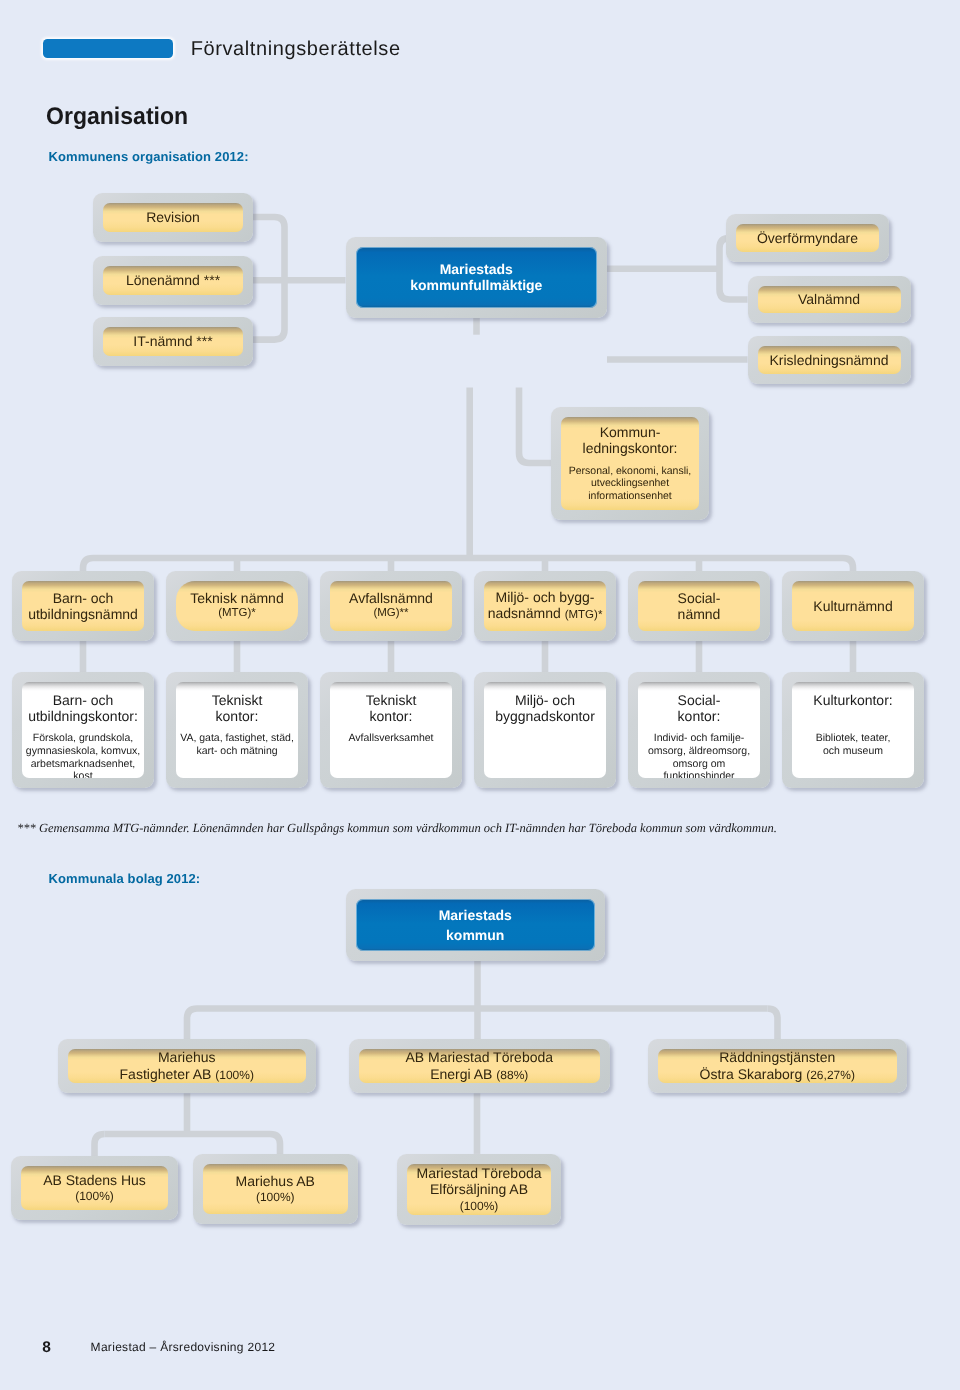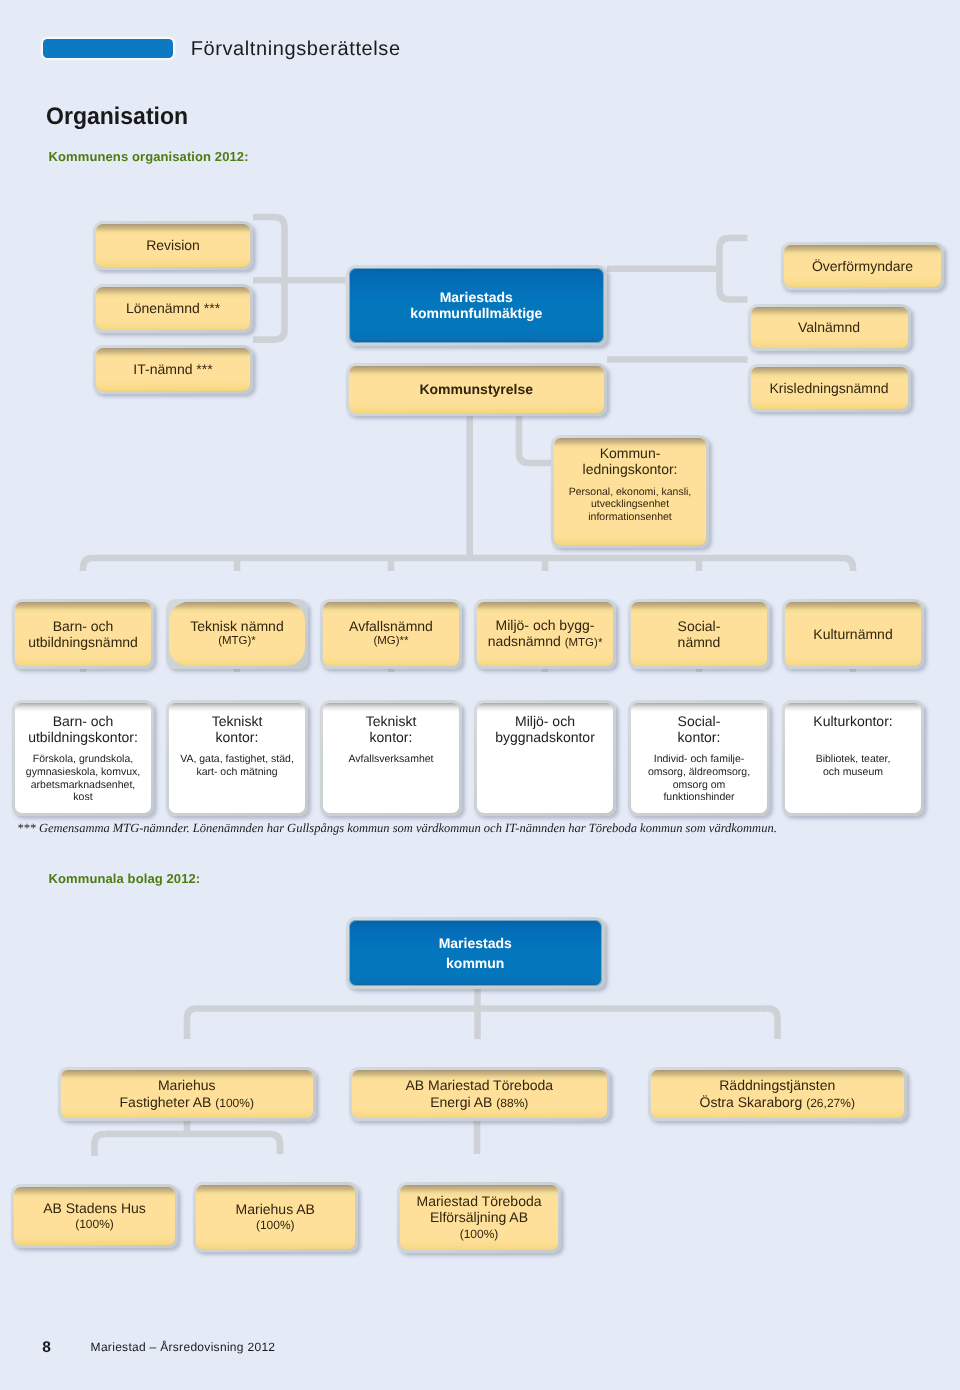--- a/index.html
+++ b/index.html
@@ -9,31 +9,31 @@
        -webkit-font-smoothing:antialiased;text-rendering:geometricPrecision;}
   .page{position:relative;width:960px;height:1390px;background:#e4eaf6;}
 
   
   .hdr-bar{position:absolute;left:42.9px;top:38.9px;width:130.5px;height:19px;
            border-radius:4.5px;background:#0d79c2;box-shadow:0 0 2.5px 1.5px rgba(255,255,255,.85);}
   .hdr-title{position:absolute;left:190.7px;top:38.5px;font-size:20px;line-height:20px;
              letter-spacing:0.6px;color:#1b1b1b;white-space:nowrap;}
   .h1{position:absolute;left:46px;top:104.5px;font-size:24px;font-weight:bold;line-height:24px;
       color:#19191b;white-space:nowrap;transform-origin:left top;transform:scaleX(0.96);}
-  .cap{position:absolute;font-size:13px;font-weight:bold;line-height:13px;color:#4d7c0f;
+  .cap{position:absolute;font-size:13px;font-weight:bold;line-height:13px;color:#0369a1;
        white-space:nowrap;letter-spacing:0.1px;}
 
   
   .conn{position:absolute;left:0;top:0;z-index:1;pointer-events:none;}
 
   
   .bx{position:absolute;box-sizing:border-box;
       background:linear-gradient(145deg,#d7dade 0%,#cfd4d7 25%,#ccd2d4 55%,#c4cacb 100%);
-      padding:3px;z-index:3;
-      box-shadow:2.5px 3px 3.5px rgba(96,104,126,.34);margin-top:28px;}
+      padding:10px;z-index:3;
+      box-shadow:2.5px 3px 3.5px rgba(96,104,126,.34);}
   .bx>.in{width:100%;height:100%;box-sizing:border-box;
       display:flex;flex-direction:column;align-items:center;justify-content:center;
       text-align:center;overflow:hidden;}
   .yel>.in{background:
        linear-gradient(180deg,#a3977d 0%,#bfa97c 18%,#d0b57d 36%,#e2c98a 52%,#f4dd97 72%,rgba(254,224,154,0) 100%) 0 0/100% 11.5px no-repeat,
        linear-gradient(0deg,#f5d67d 0%,#fbdc8f 45%,rgba(254,224,154,0) 100%) 0 100%/100% 11px no-repeat,
        #fee09a;
            color:#31250e;}
   .blu>.in{background:linear-gradient(180deg,#0a5f9f 0%,#046ab6 9%,#0377bd 48%,#0376bc 84%,#0a70b6 95%,#0f6098 100%);
            color:#ffffff;box-shadow:inset 0 0 0 1px rgba(190,225,245,.55);}
@@ -103,26 +103,21 @@
     <div class="in" style="border-radius:7px">
       <div class="t14">IT-nämnd ***</div>
     </div>
   </div>
   <div class="bx blu" style="left:345.5px;top:236.5px;width:261.5px;height:81.5px;border-radius:9.5px">
     <div class="in" style="border-radius:7px">
       <div class="t14 b">Mariestads</div>
       <div class="t14 b">kommunfullmäktige</div>
     </div>
   </div>
-  <div class="bx yel" style="left:345.5px;top:334.7px;width:261.5px;height:52.9px;border-radius:9.5px">
-    <div class="in" style="border-radius:7px">
-      <div class="t14 b">Kommunstyrelse</div>
-    </div>
-  </div>
-  <div class="bx yel" style="left:781px;top:214.2px;width:163px;height:47.5px;border-radius:9.5px">
+  <div class="bx yel" style="left:726px;top:214.2px;width:163px;height:47.5px;border-radius:9.5px">
     <div class="in" style="border-radius:7px">
       <div class="t14">Överförmyndare</div>
     </div>
   </div>
   <div class="bx yel" style="left:747.5px;top:275.8px;width:163px;height:47.5px;border-radius:9.5px">
     <div class="in" style="border-radius:7px">
       <div class="t14">Valnämnd</div>
     </div>
   </div>
   <div class="bx yel" style="left:747.5px;top:336.1px;width:163px;height:47.5px;border-radius:9.5px">

